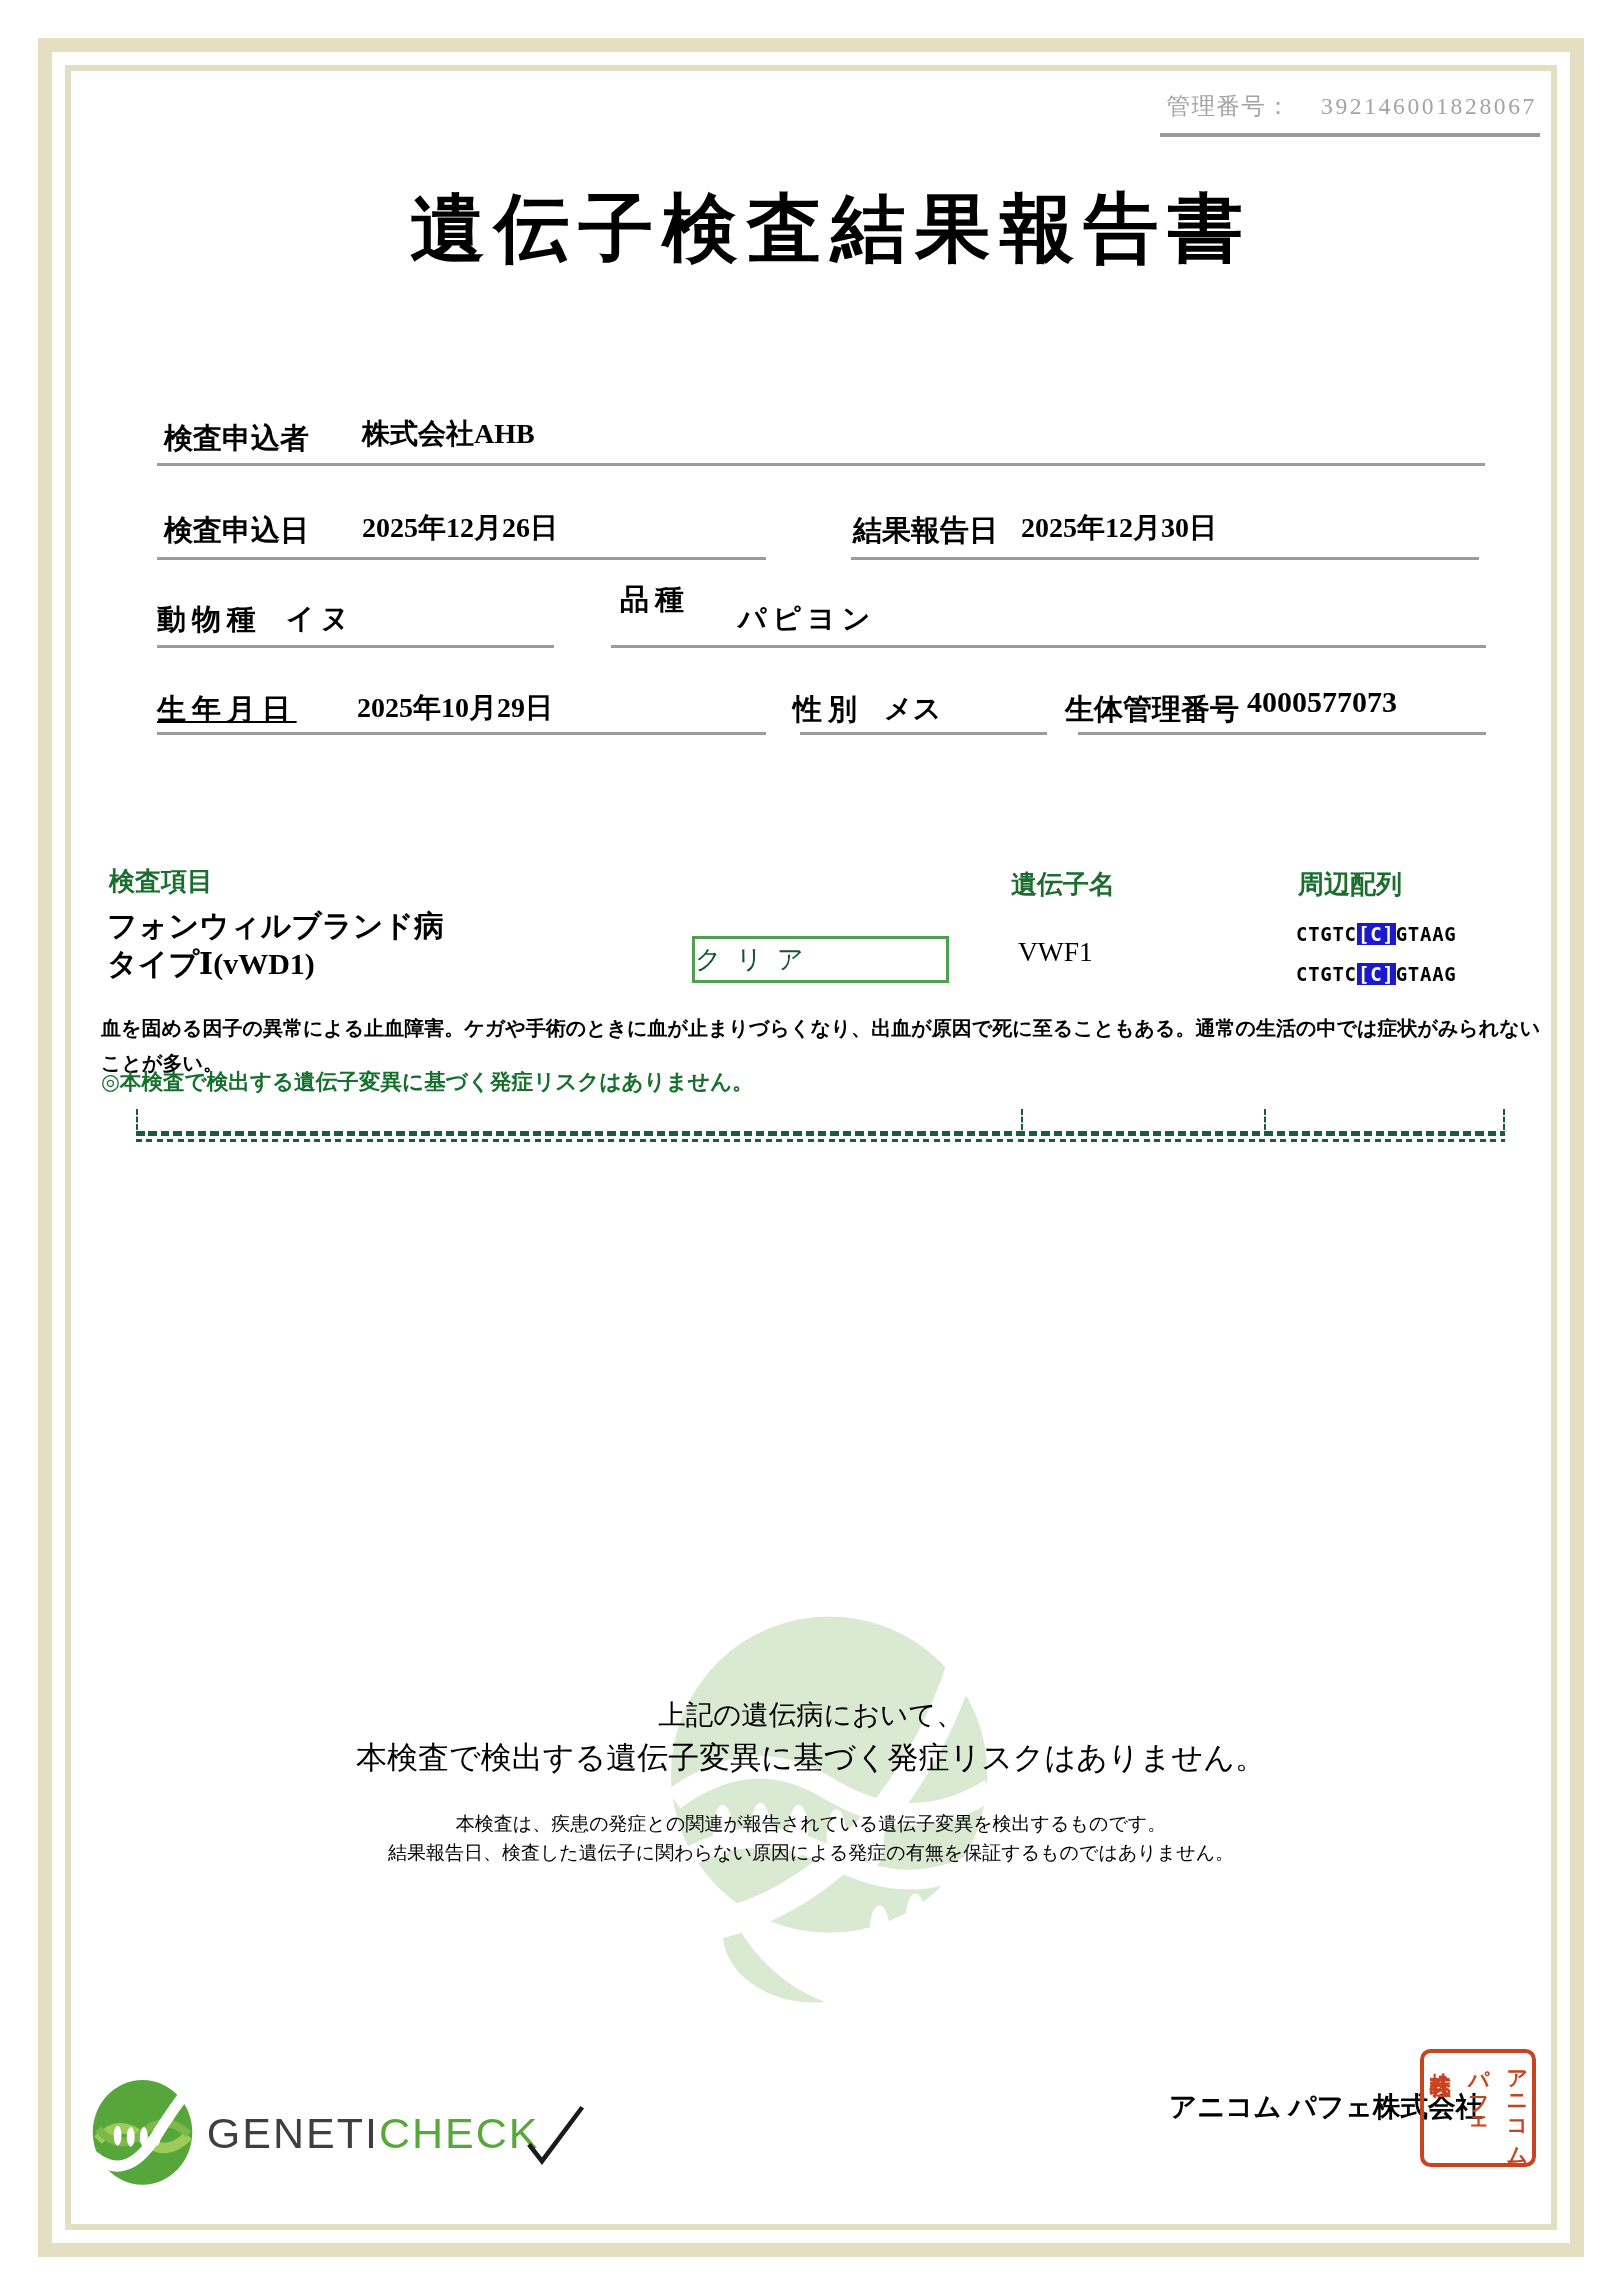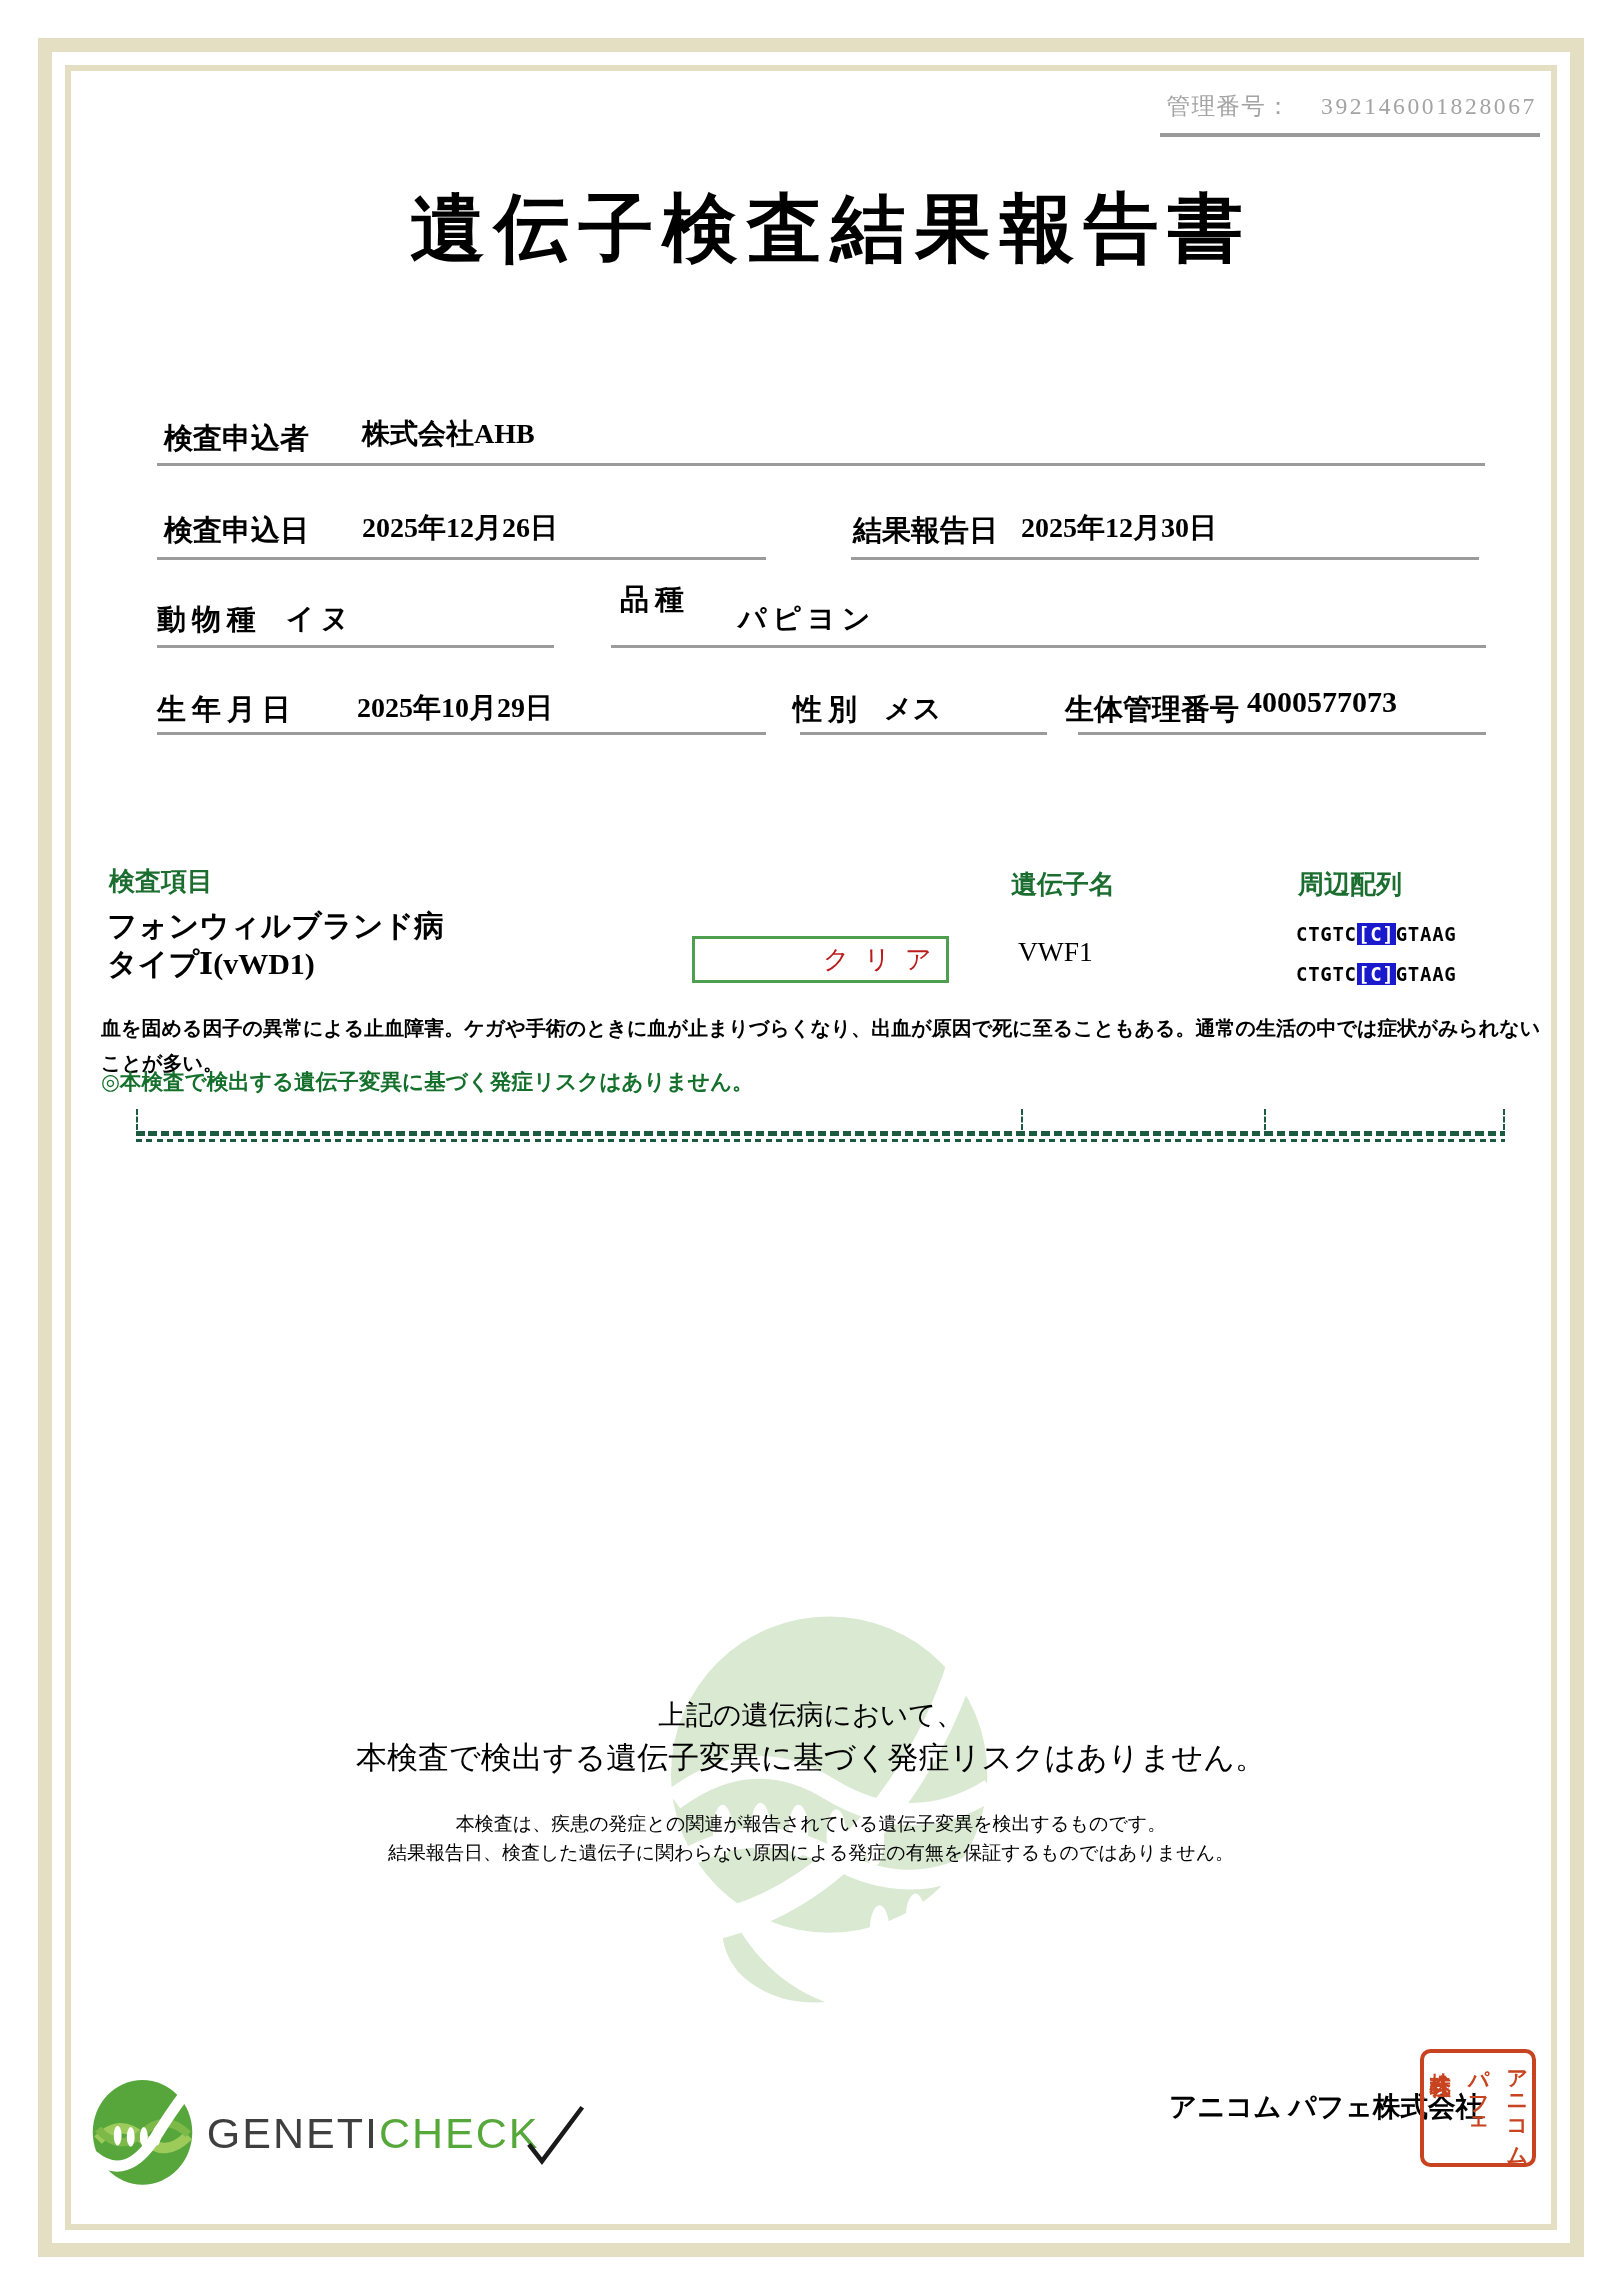--- a/index.html
+++ b/index.html
@@ -20,21 +20,21 @@
          letter-spacing:9.2px;margin-left:40px;}
   
   .lbl{font-size:29px;font-weight:bold;}
   .val{font-size:28px;font-weight:bold;}
   .sp{letter-spacing:5.9px;}
   .uline{height:3.3px;background:#9b9b9b;}
   
   .green-h{color:#1b6e2f;font-size:26px;font-weight:bold;}
   .disease{font-size:30px;font-weight:bold;}
   .clear-box{left:692px;top:936px;width:251px;height:41px;border:3.3px solid #4ea050;
-             text-align:right;line-height:41px;font-size:26px;color:#b91c1c;letter-spacing:14.4px;}
+             text-align:left;line-height:41px;font-size:26px;color:#14532d;letter-spacing:14.4px;}
   .gene-val{font-size:27.5px;}
   .seq{font-family:"DejaVu Sans Mono","Liberation Mono",monospace;font-size:19px;font-weight:bold;letter-spacing:0.7px;}
   .seq .hl{background:#1a1acc;color:#ffffff;padding:0 1.3px;}
   .desc{left:101px;top:1011px;width:1440px;font-size:20px;font-weight:bold;line-height:35px;}
   .risk{left:101px;top:1072px;font-size:21.6px;font-weight:bold;color:#15702c;}
   
   .vdash{top:1109px;height:21px;width:0;border-left:2px dashed #1d5b40;}
   .hdash1{left:136px;top:1131px;width:1369px;height:4.6px;
           background:repeating-linear-gradient(90deg,#1d5b40 0 8.5px,transparent 8.5px 12.4px);}
   .hdash2{left:136px;top:1139px;width:1369px;height:2.6px;
@@ -107,21 +107,21 @@
   <div class="abs val" style="left:1021px;top:514px;">2025年12月30日</div>
   <div class="abs uline" style="left:851px;top:557px;width:628px;"></div>
 
   <div class="abs lbl sp" style="left:157px;top:605px;">動物種</div>
   <div class="abs val sp" style="left:286px;top:605px;">イヌ</div>
   <div class="abs uline" style="left:157px;top:645px;width:397px;"></div>
   <div class="abs lbl sp" style="left:620px;top:585px;">品種</div>
   <div class="abs val sp" style="left:738px;top:605px;">パピヨン</div>
   <div class="abs uline" style="left:611px;top:645px;width:875px;"></div>
 
-  <div class="abs lbl sp" style="left:157px;top:695px;">生年月日</div>
+  <div class="abs lbl sp" style="left:157px;top:695px;text-decoration:underline;">生年月日</div>
   <div class="abs val" style="left:357px;top:694px;">2025年10月29日</div>
   <div class="abs uline" style="left:157px;top:732px;width:609px;"></div>
   <div class="abs lbl sp" style="left:793px;top:695px;">性別</div>
   <div class="abs val" style="left:884px;top:695px;">メス</div>
   <div class="abs uline" style="left:800px;top:732px;width:247px;"></div>
   <div class="abs lbl" style="left:1065px;top:695px;">生体管理番号</div>
   <div class="abs val" style="left:1247px;top:687px;font-size:30px;">4000577073</div>
   <div class="abs uline" style="left:1078px;top:732px;width:408px;"></div>
 
   <div class="abs green-h" style="left:109px;top:869px;">検査項目</div>

